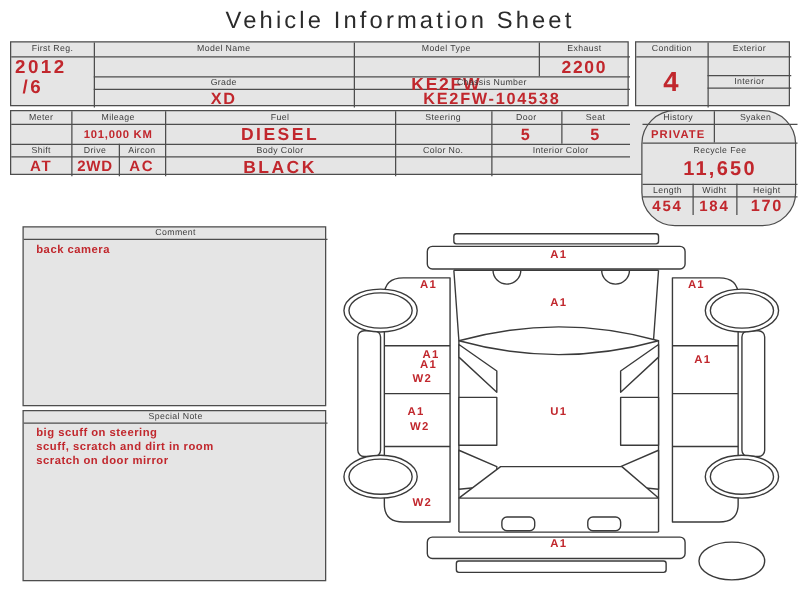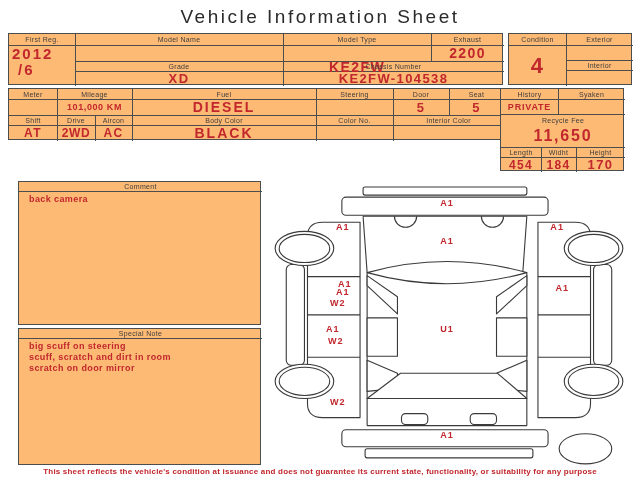--- a/index.html
+++ b/index.html
@@ -1,20 +1,20 @@
 <!DOCTYPE html>
 <html><head>
 <meta charset="utf-8">
 <style>
   html,body{margin:0;padding:0;background:#fff;}
   #sheet{position:relative;width:640px;height:480px;background:#ffffff;
          font-family:"Liberation Sans",sans-serif;overflow:hidden;}
   .title{position:absolute;left:0;top:6px;width:640px;text-align:center;
          font-size:19px;letter-spacing:2.5px;color:#2b2b2b;font-weight:500;}
-  .box{position:absolute;border:1px solid #4d4d4d;background:#fdba74;box-sizing:border-box;}
+  .box{position:absolute;border:1px solid #4d4d4d;background:#e5e5e5;box-sizing:border-box;}
   .cell{position:absolute;box-sizing:border-box;overflow:hidden;display:flex;
         align-items:center;justify-content:center;}
   .hdr{font-size:7px;color:#3d3d3d;letter-spacing:.3px;white-space:nowrap;}
   .val{color:#c1272d;font-weight:bold;letter-spacing:1.4px;white-space:nowrap;}
   .vline{position:absolute;width:1px;background:#4d4d4d;}
   .hline{position:absolute;height:1px;background:#4d4d4d;}
   .freeline{font-size:9px;line-height:11px;color:#c1272d;font-weight:bold;
             letter-spacing:.4px;text-align:left;}
   .notes{position:absolute;text-align:left;}
   .equiptext{display:block;font-size:9px;line-height:9.5px;color:#c1272d;font-weight:bold;
@@ -122,21 +122,21 @@
     <div class="hline" style="left:57px;width:67px;top:26px;"></div>
     <div class="hline" style="left:57px;width:67px;top:36px;"></div>
     <div class="cell hdr" style="left:0;top:0;width:57px;height:11px;">Condition</div>
     <div class="cell val" style="left:0;top:11px;width:57px;height:41px;font-size:22px;">4</div>
     <div class="cell hdr" style="left:57px;top:0;width:67px;height:11px;">Exterior</div>
     <div class="cell val" style="left:57px;top:11px;width:67px;height:15px;font-size:10px;"></div>
     <div class="cell hdr" style="left:57px;top:26px;width:67px;height:10px;">Interior</div>
     <div class="cell val" style="left:57px;top:36px;width:67px;height:16px;font-size:10px;"></div>
   </div>
 
-  <div class="box" style="left:500px;top:88px;width:124px;height:83px;">
+  <div class="box" style="left:513px;top:88px;width:124px;height:93px;border-radius:27px;">
     <div class="vline" style="left:57px;top:0;height:25px;"></div>
     <div class="hline" style="left:0;width:124px;top:10px;"></div>
     <div class="hline" style="left:0;width:124px;top:25px;"></div>
     <div class="hline" style="left:0;width:124px;top:58px;"></div>
     <div class="hline" style="left:0;width:124px;top:68px;"></div>
     <div class="vline" style="left:40px;top:58px;height:25px;"></div>
     <div class="vline" style="left:75px;top:58px;height:25px;"></div>
 
     <div class="cell hdr" style="left:0;top:0;width:57px;height:10px;">History</div>
     <div class="cell val" style="left:0;top:10px;width:57px;height:15px;font-size:9px;letter-spacing:.8px;">PRIVATE</div>
@@ -231,15 +231,14 @@
         <text x="75" y="121" text-anchor="middle" class="mark">W2</text>
         <text x="297" y="106" text-anchor="middle" class="mark">A1</text>
         <text x="70" y="147" text-anchor="middle" class="mark">A1</text>
         <text x="73" y="159" text-anchor="middle" class="mark">W2</text>
         <text x="183" y="147" text-anchor="middle" class="mark">U1</text>
         <text x="75" y="219" text-anchor="middle" class="mark">W2</text>
         <text x="183" y="252" text-anchor="middle" class="mark">A1</text>
       </svg>
   </div>
 
-  <div class="footer">This sheet reflects the vehicle's condition at issuance and does not guarantee its current state, functionality, or suitability for any purpose</div>
 
 </div>
 
 </body></html>

